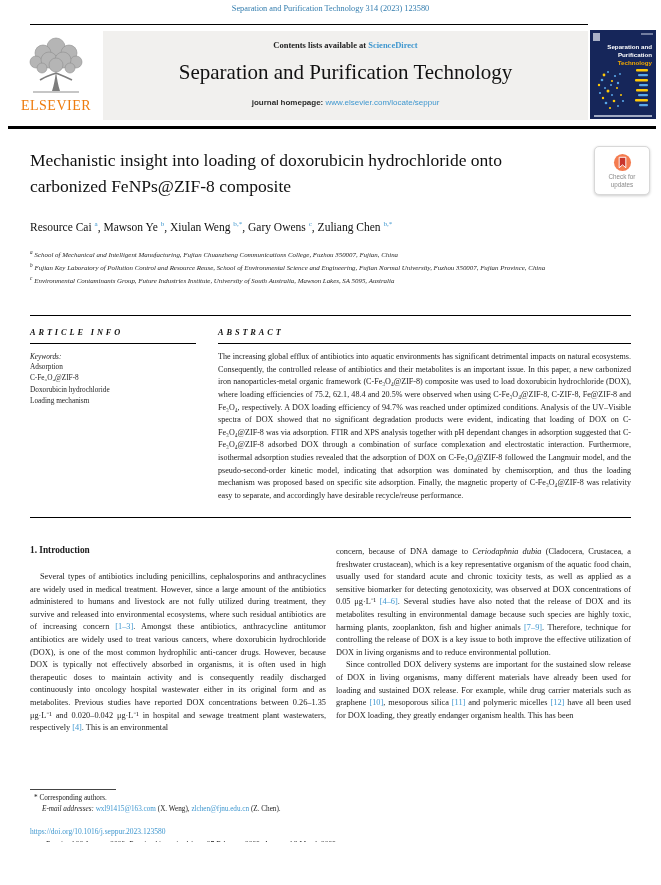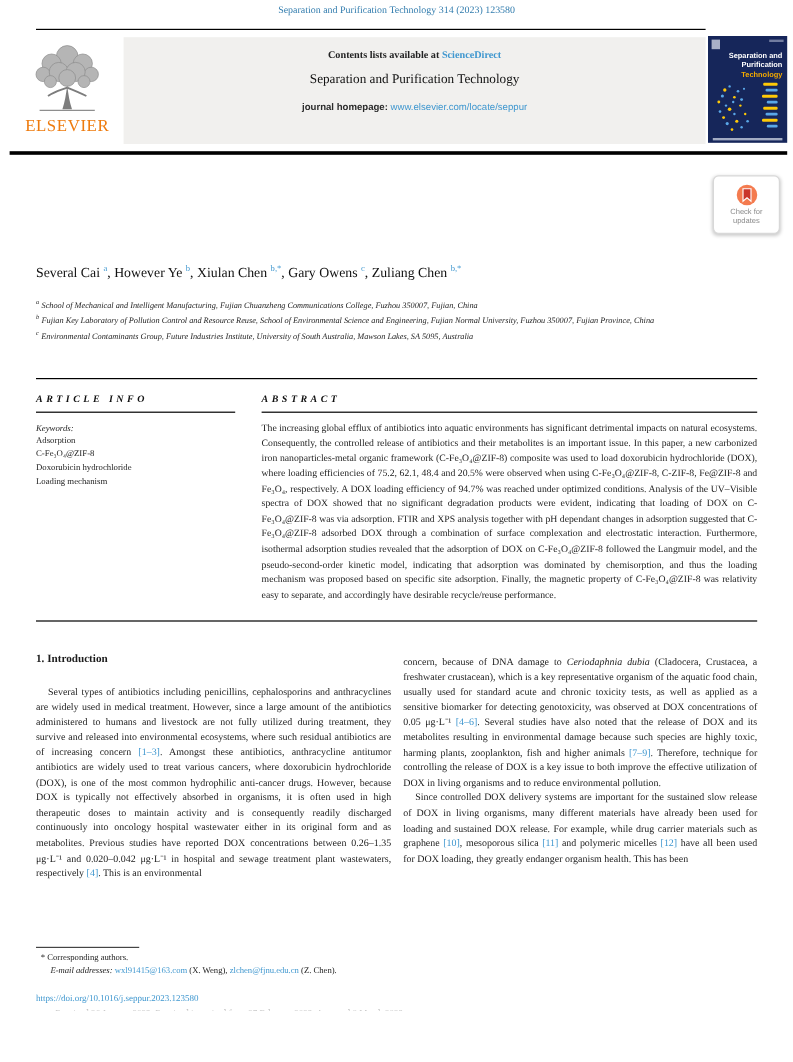--- a/index.html
+++ b/index.html
@@ -23,21 +23,21 @@
   .masthead{position:absolute;top:4px;left:0;right:0;text-align:center;
     font-size:8.3px;color:var(--masthead);}
   .rule-thin{position:absolute;top:24px;left:30px;width:558px;height:1px;background:#000;}
   
   .banner-gray{position:absolute;top:31px;left:103px;width:485px;height:89px;background:var(--banner-gray);}
   .logo-block{position:absolute;top:33px;left:10px;width:92px;height:86px;text-align:center;}
   .logo-block svg{display:block;margin:0 auto;}
   .elsevier-word{font-size:14px;color:var(--orange);letter-spacing:.5px;margin-top:1px;}
   .banner-center{position:absolute;top:31px;left:103px;width:485px;height:89px;text-align:center;}
   .contents-line{margin-top:9px;font-size:8.5px;font-weight:600;color:#222;text-align:center;}
-  .journal-title{margin-top:10px;font-size:11px;color:#111;}
+  .journal-title{margin-top:10px;font-size:21px;color:#111;}
   .homepage-line{margin-top:13px;font-size:8px;font-weight:700;color:#2b2b2b;
     font-family:"Liberation Sans", sans-serif;text-align:center;}
   .homepage-line .lnk{font-weight:400;}
   
   .cover{position:absolute;top:30px;left:590px;width:66px;height:89px;background:var(--navy);
     font-family:"Liberation Sans", sans-serif;cursor:pointer;}
   .cover-minilogo{position:absolute;top:3px;left:3px;width:7px;height:8px;background:#cfd4e2;opacity:.8;}
   .cover-issue{position:absolute;top:3px;right:3px;width:12px;height:2px;background:#9aa3bd;opacity:.7;}
   .cover-titles{position:absolute;top:13px;right:4px;text-align:right;line-height:1.25;}
   .cover-t1,.cover-t2{font-size:6.2px;font-weight:700;color:#fff;}
@@ -179,22 +179,23 @@
     <svg width="19" height="19" viewBox="0 0 20 20">
       <circle cx="10" cy="10" r="9" fill="#f47b4f"></circle>
       <path d="M6.5,4.5 h7 v11 l-3.5,-3 l-3.5,3 z" fill="#c9352b" stroke="#ffffff" stroke-width="1"></path>
     </svg>
     <div class="badge-text">
       <div>Check for</div>
       <div>updates</div>
     </div>
   </div>
 
-
-  <div class="authors"><span>Several Cai </span><span class="seg-sup">a</span><span>, </span><span>However Ye </span><span class="seg-sup">b</span><span>, </span><span>Xiulan Chen </span><span class="seg-sup">b,*</span><span>, </span><span>Gary Owens </span><span class="seg-sup">c</span><span>, </span><span>Zuliang Chen </span><span class="seg-sup">b,*</span></div>
+  <h1 class="title">Mechanistic insight into loading of doxorubicin hydrochloride onto carbonized FeNPs@ZIF-8 composite</h1>
+
+  <div class="authors"><span>Resource Cai </span><span class="seg-sup">a</span><span>, </span><span>Mawson Ye </span><span class="seg-sup">b</span><span>, </span><span>Xiulan Weng </span><span class="seg-sup">b,*</span><span>, </span><span>Gary Owens </span><span class="seg-sup">c</span><span>, </span><span>Zuliang Chen </span><span class="seg-sup">b,*</span></div>
 
   <div class="affiliations">
     <div><span class="affil-sup">a</span><span>School of Mechanical and Intelligent Manufacturing, Fujian Chuanzheng Communications College, Fuzhou 350007, Fujian, China</span></div>
     <div><span class="affil-sup">b</span><span>Fujian Key Laboratory of Pollution Control and Resource Reuse, School of Environmental Science and Engineering, Fujian Normal University, Fuzhou 350007, Fujian Province, China</span></div>
     <div><span class="affil-sup">c</span><span>Environmental Contaminants Group, Future Industries Institute, University of South Australia, Mawson Lakes, SA 5095, Australia</span></div>
   </div>
 
   <div class="rule-mid"></div>
 
   <div class="info-col">

